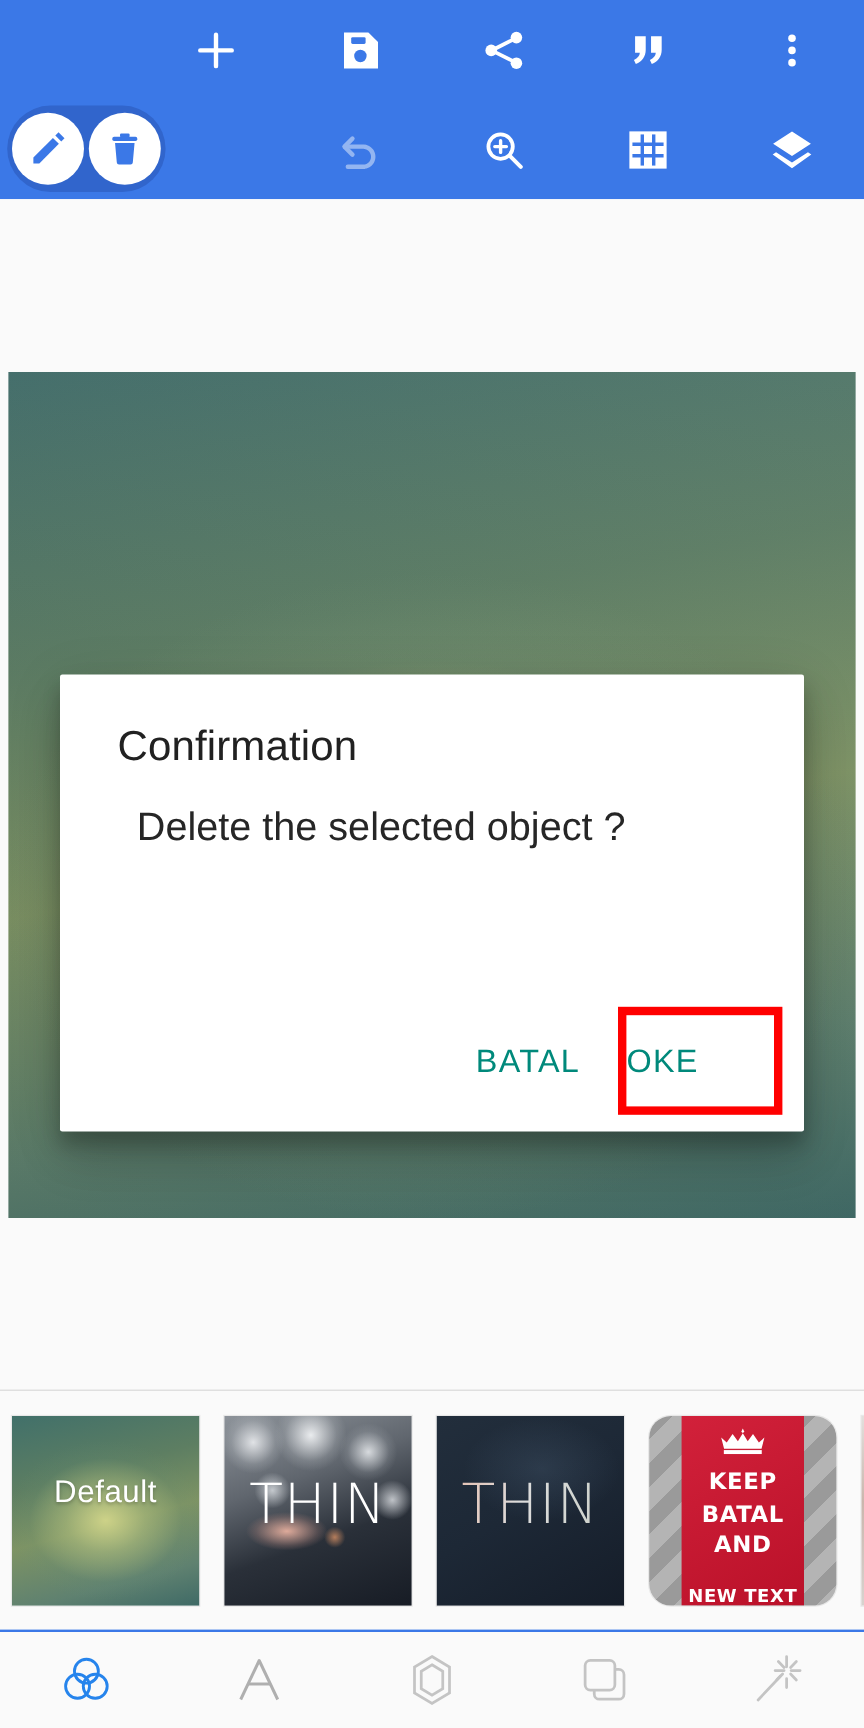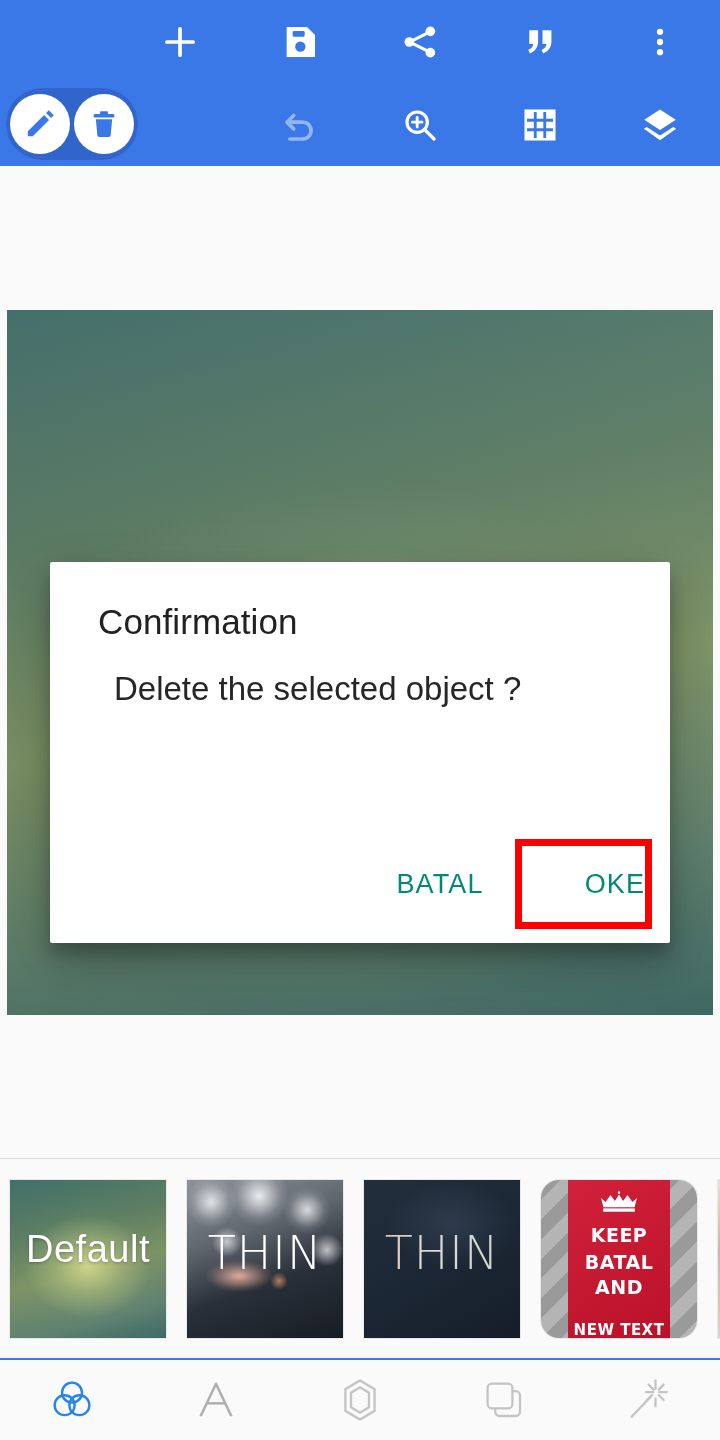--- a/index.html
+++ b/index.html
@@ -151,21 +151,21 @@
   }
   .btn-batal { width: 150px; text-align: center; }
   .btn-oke-wrap {
     width: 137px;
     height: 90px;
     margin-left: 0px;
     border: 7px solid #FF0000;
     box-sizing: border-box;
     display: flex;
     align-items: center;
-    justify-content: flex-end;
+    justify-content: flex-start;
     background: #ffffff;
   }
 
   
   .thumb-strip {
     position: absolute;
     left: 0;
     top: 1158px;
     width: 720px;
     height: 202px;
@@ -197,21 +197,21 @@
   }
 
   
   .t-default {
     background:
       radial-gradient(ellipse 60% 48% at 50% 55%, rgba(214,217,140,0.90) 0%, rgba(185,198,130,0.5) 35%, rgba(110,150,120,0.1) 68%, rgba(60,105,100,0) 88%),
       linear-gradient(165deg, #41706a 0%, #5d7e62 32%, #7d9364 56%, #5f8170 82%, #3f6a66 100%);
   }
   .t-default .thumb-label {
     top: 48px;
-    font-size: 38px;
+    font-size: 26px;
     font-weight: 300;
     letter-spacing: 0.5px;
     text-shadow: 0 1px 3px rgba(0,0,0,0.25);
   }
 
   
   .t-bokeh {
     background:
       radial-gradient(circle 26px at 24px 22px, rgba(230,232,235,0.95) 0%, rgba(210,214,218,0.2) 70%, rgba(0,0,0,0) 100%),
       radial-gradient(circle 30px at 72px 16px, rgba(240,242,244,0.95) 0%, rgba(215,219,222,0.18) 72%, rgba(0,0,0,0) 100%),

